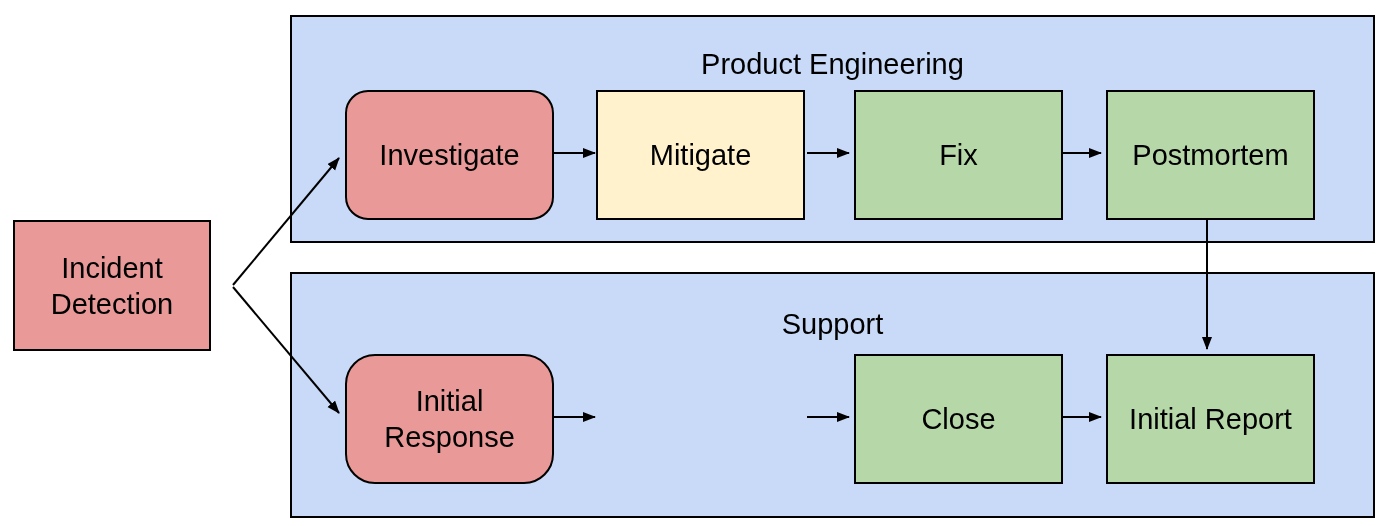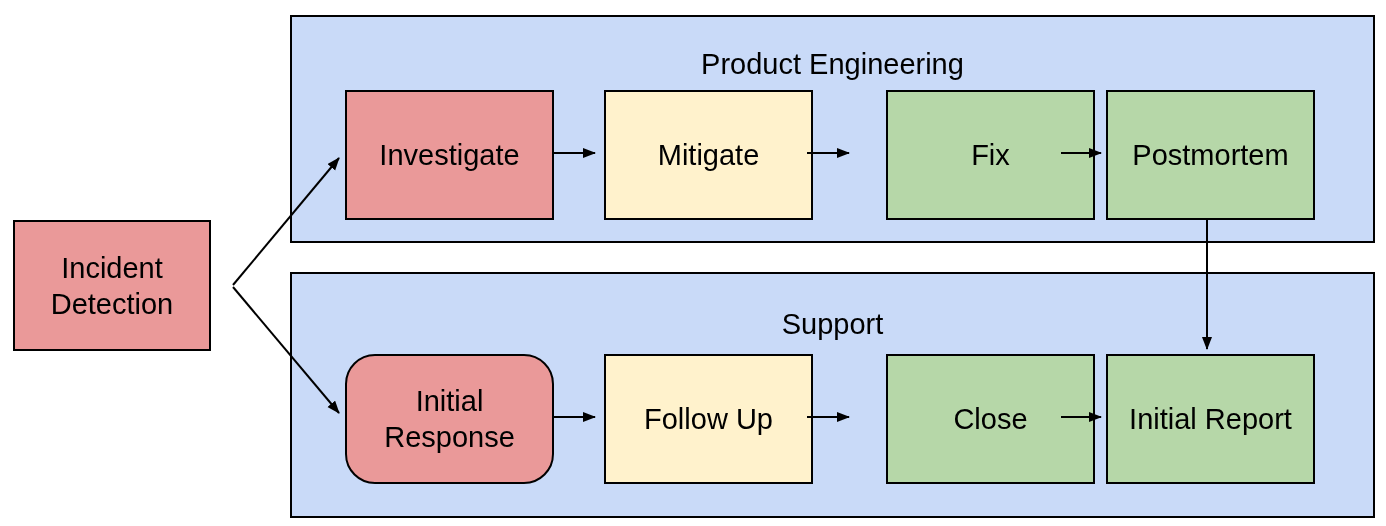--- a/index.html
+++ b/index.html
@@ -44,51 +44,50 @@
   #lane-support { left: 290px; top: 272px; width: 1085px; height: 246px; }
   #lane-pe .lane-title      { top: 30px; }
   #lane-support .lane-title { top: 33px; text-align: center; }
 
   #node-incident-detection { left: 13px; top: 220px; width: 198px; height: 131px; }
 
   
   #lane-pe .step { top: 73px; height: 130px; }
   #lane-support .step { top: 80px; height: 130px; }
   .step-0 { left: 53px;  width: 209px; }
-  .step-1 { left: 312px; width: 209px; }
-  .step-2 { left: 594px; width: 209px; }
+  .step-1 { left: 304px; width: 209px; }
+  .step-2 { left: 562px; width: 209px; }
   .step-3 { left: 814px; width: 209px; }
 
   .arrow-overlay {
     position: absolute;
     left: 0; top: 0;
     width: 1386px; height: 526px;
     z-index: 3;
     pointer-events: none;
   }
 </style>
 </head>
 <body>
 
 <div class="canvas">
 
   <div class="node" id="node-incident-detection" style="background-color: rgb(234, 153, 153);">Incident Detection</div>
 
   <div class="lane" id="lane-pe">
     <div class="lane-title">Product Engineering</div>
-    <div class="node step step-0" style="background-color: rgb(234, 153, 153);">Investigate</div>
+    <div class="node step step-0" style="background-color: rgb(234, 153, 153); border-radius: 23px;">Investigate</div>
     <div class="node step step-1" style="background-color: rgb(255, 242, 204);">Mitigate</div>
     <div class="node step step-2" style="background-color: rgb(182, 215, 168);">Fix</div>
     <div class="node step step-3" style="background-color: rgb(182, 215, 168);">Postmortem</div>
   </div>
 
   <div class="lane" id="lane-support">
     <div class="lane-title">Support</div>
     <div class="node step step-0" style="background-color: rgb(234, 153, 153); border-radius: 30px;">Initial Response</div>
-    <div class="node step step-1" style="background-color: rgb(255, 242, 204);">Follow Up</div>
     <div class="node step step-2" style="background-color: rgb(182, 215, 168);">Close</div>
     <div class="node step step-3" style="background-color: rgb(182, 215, 168);">Initial Report</div>
   </div>
 
   <svg class="arrow-overlay" width="1386" height="526" viewBox="0 0 1386 526" xmlns="http://www.w3.org/2000/svg">
     <defs>
       <marker id="arrowhead" markerUnits="userSpaceOnUse" markerWidth="14" markerHeight="12" refX="12" refY="5" orient="auto">
         <path d="M0,0 L13,5 L0,10 z" fill="#000000"></path>
       </marker>
     </defs>

